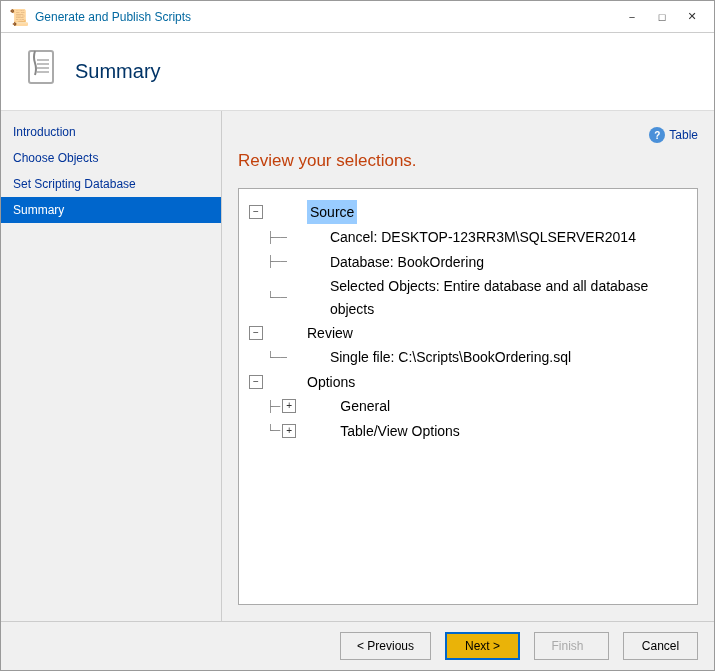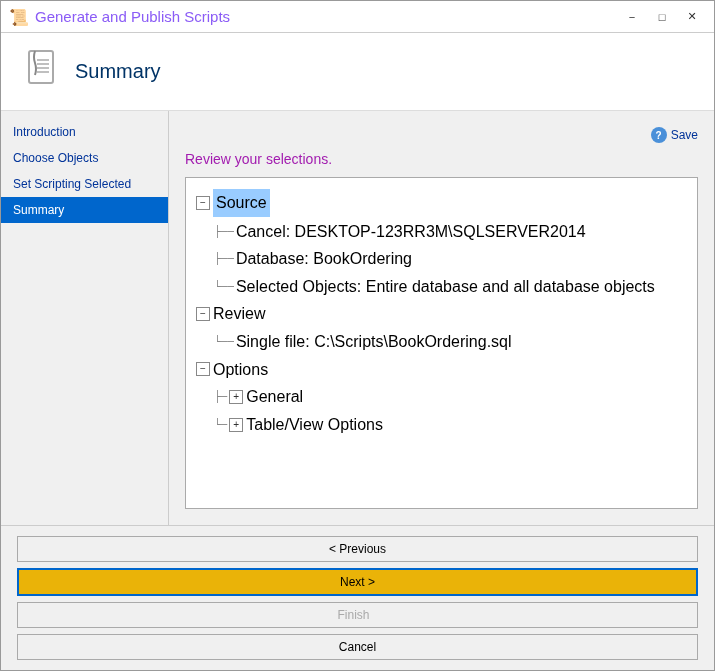--- a/index.html
+++ b/index.html
@@ -38,22 +38,22 @@
     .title-bar-icon {
       width: 18px;
       height: 18px;
       margin-right: 8px;
       color: #555;
       font-size: 16px;
     }
 
     .title-bar-text {
       flex: 1;
-      font-size: 15px;
-      color: #8b5cf6;
+      font-size: 12px;
+      color: #0369a1;
     }
 
     .title-bar-controls {
       display: flex;
       gap: 2px;
     }
 
     .title-bar-btn {
       width: 28px;
       height: 20px;
@@ -88,21 +88,21 @@
       color: #003366;
     }
 
     .main-content {
       display: flex;
       flex: 1;
       overflow: hidden;
     }
 
     .sidebar {
-      width: 168px;
+      width: 221px;
       background: #f0f0f0;
       border-right: 1px solid #ccc;
       padding: 8px 0;
       flex-shrink: 0;
     }
 
     .sidebar-item {
       padding: 6px 12px;
       cursor: pointer;
       color: #003399;
@@ -146,23 +146,23 @@
       background: #4a90d9;
       color: #fff;
       display: flex;
       align-items: center;
       justify-content: center;
       font-size: 10px;
       font-weight: bold;
     }
 
     .review-label {
-      font-size: 14px;
-      color: #a21caf;
-      margin-bottom: 10px;
+      font-size: 17px;
+      color: #c2410c;
+      margin-bottom: 17px;
       font-weight: 400;
     }
 
     .tree-panel {
       flex: 1;
       background: #fff;
       border: 1px solid #aaa;
       padding: 10px;
       overflow: auto;
     }
@@ -196,37 +196,37 @@
       font-size: 10px;
       cursor: pointer;
       margin-right: 3px;
       background: #fff;
       color: #333;
       flex-shrink: 0;
     }
 
     .tree-label {
       color: #000;
-      font-size: 16px;
+      font-size: 14px;
+      margin-left: 41px;
     }
 
     .tree-label.highlight {
       background: #99ccff;
       padding: 1px 3px;
     }
 
     .footer {
       background: #f0f0f0;
       border-top: 1px solid #ccc;
       padding: 10px 16px;
       display: flex;
       justify-content: flex-end;
-      gap: 6px;
-      flex-shrink: 0;
-      flex-direction: column;
+      gap: 14px;
+      flex-shrink: 0;
     }
 
     .footer-btn {
       padding: 5px 16px;
       font-size: 12px;
       border: 1px solid #aaa;
       background: #f0f0f0;
       cursor: pointer;
       color: #000;
       min-width: 75px;
@@ -270,29 +270,29 @@
       </svg>
     </div>
     <span class="header-title">Summary</span>
   </div>
 
   <div class="main-content">
 
     <div class="sidebar">
       <div class="sidebar-item">Introduction</div>
       <div class="sidebar-item">Choose Objects</div>
-      <div class="sidebar-item">Set Scripting Selected</div>
+      <div class="sidebar-item">Set Scripting Database</div>
       <div class="sidebar-item active">Summary</div>
     </div>
 
     <div class="content-area">
       <div class="help-row">
         <button class="help-btn">
           <span class="help-circle">?</span>
-          <span>Save</span>
+          <span>Table</span>
         </button>
       </div>
 
       <div class="review-label">Review your selections.</div>
 
       <div class="tree-panel">
 
         <div class="tree-node">
           <div class="tree-row">
             <span class="tree-toggle">−</span>

